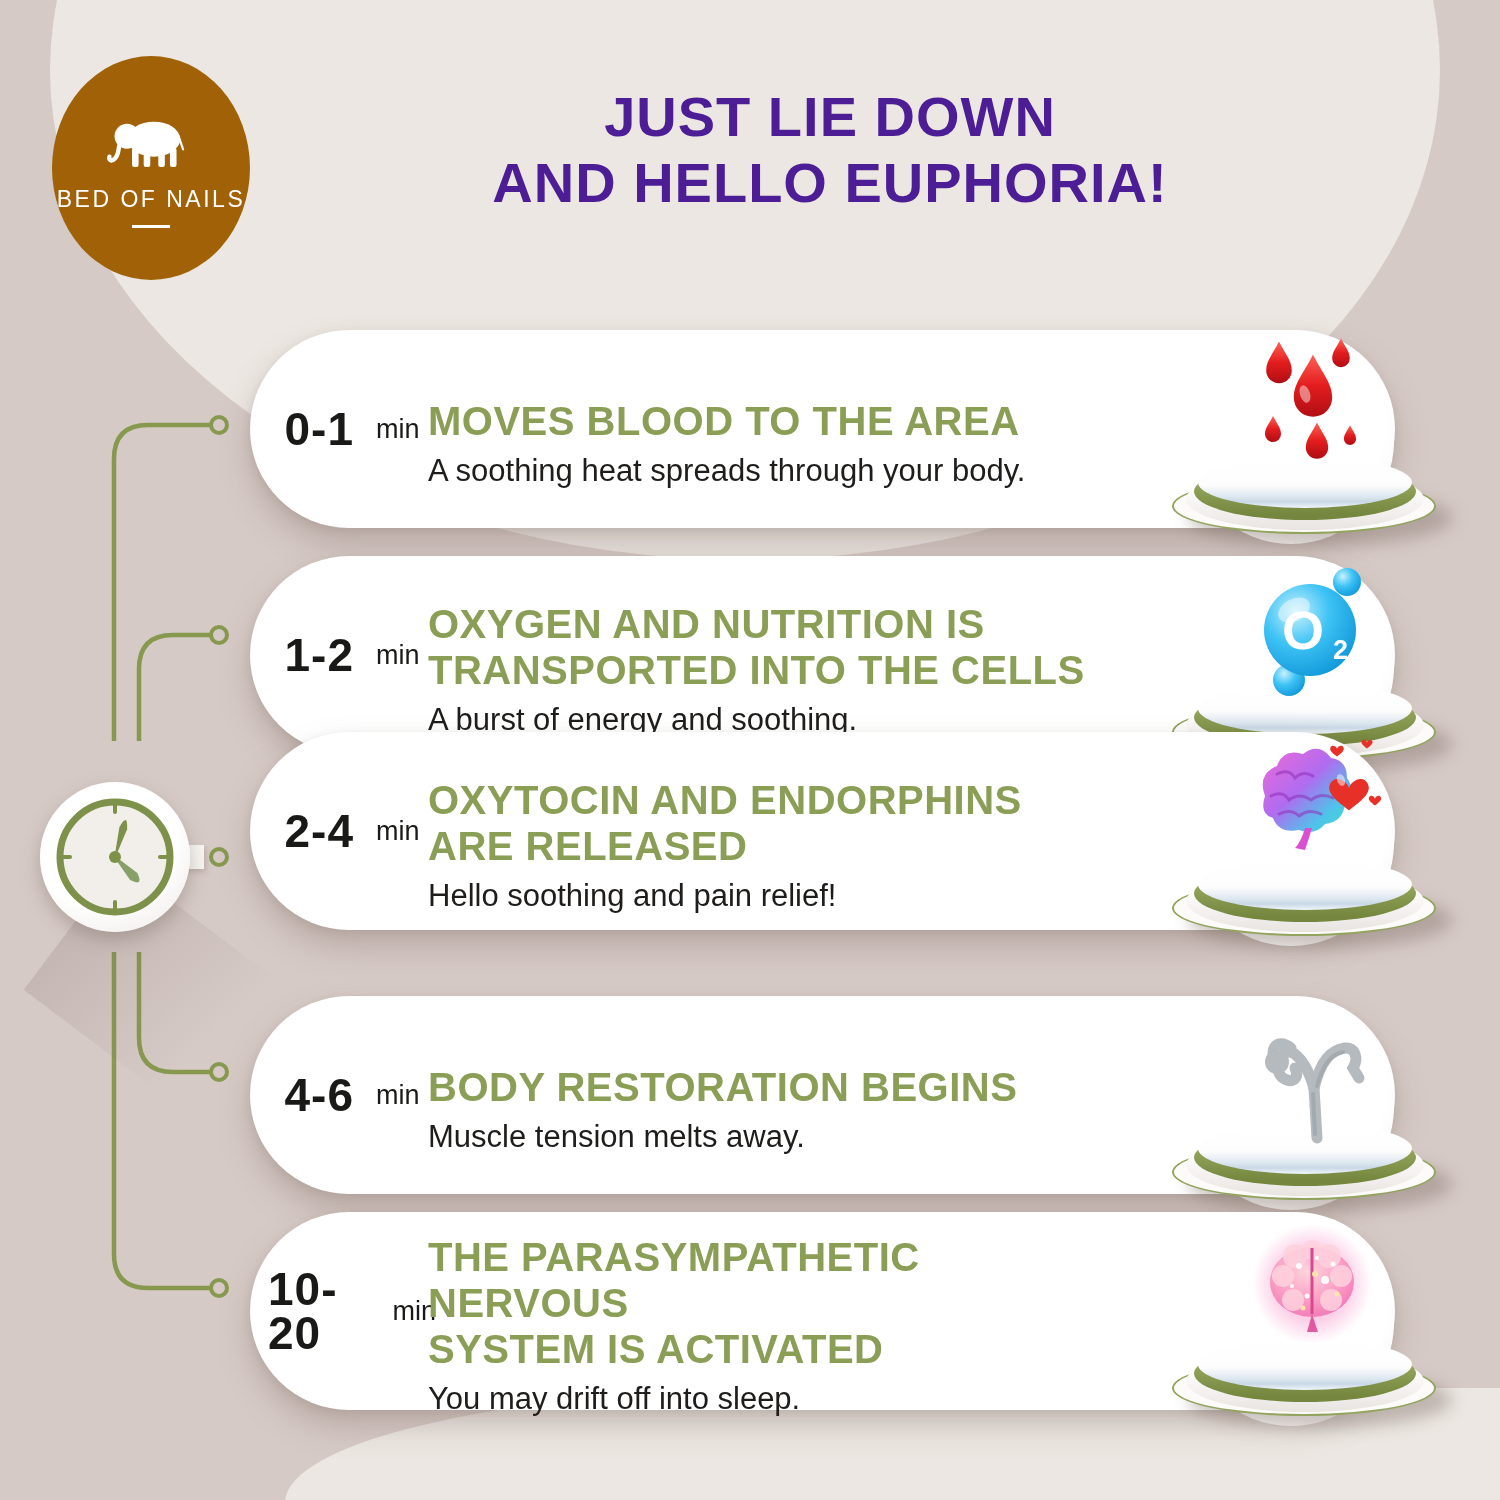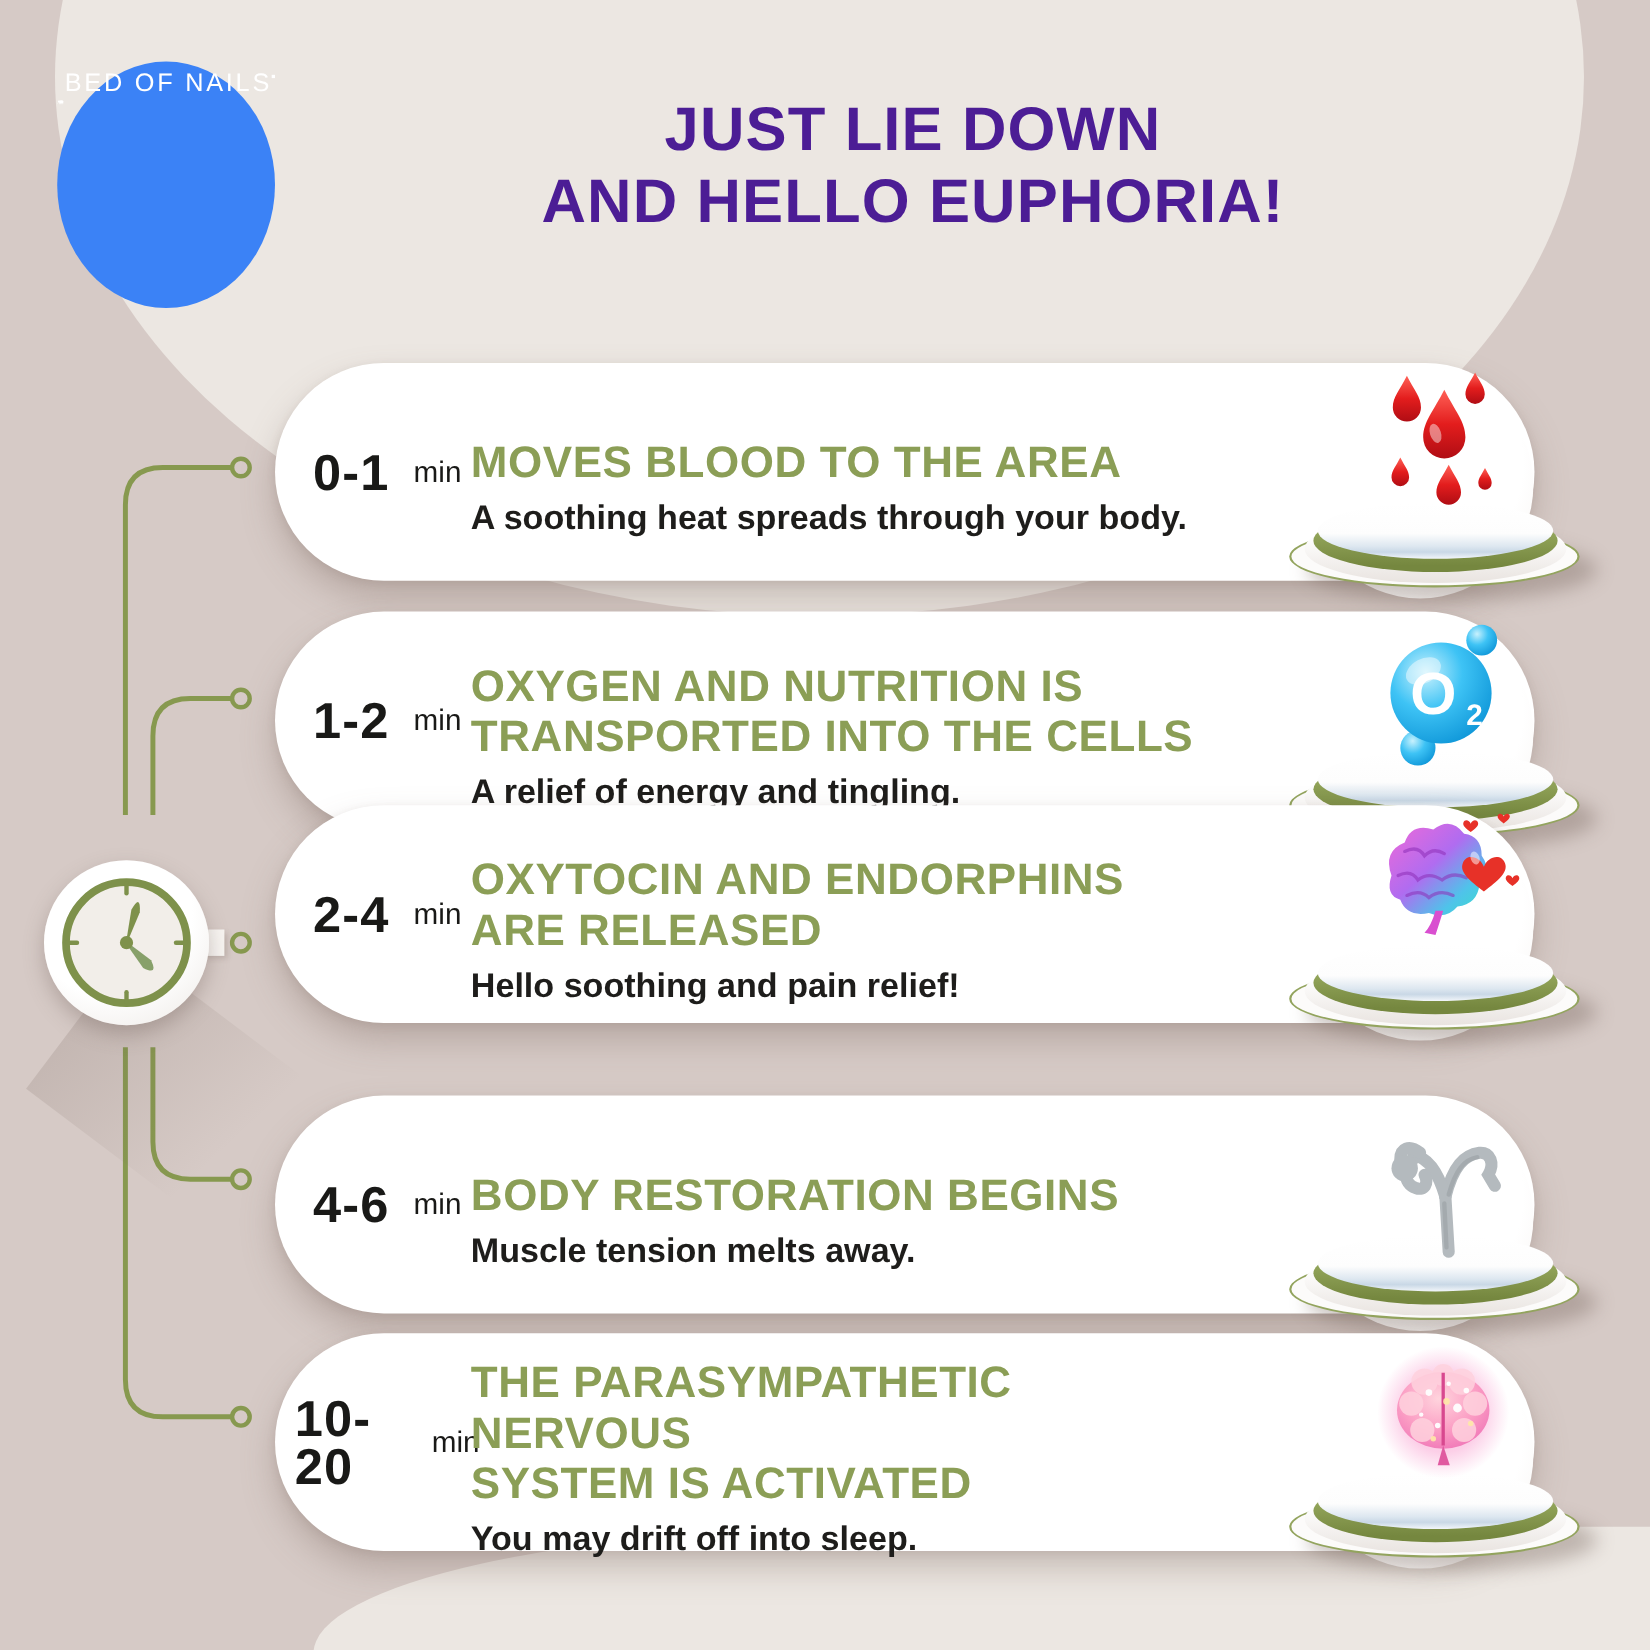--- a/index.html
+++ b/index.html
@@ -20,22 +20,22 @@
   
   .header-title{
     position:absolute;left:400px;top:84px;width:860px;
     text-align:center;color:#4c1d95;font-weight:700;
     font-size:56px;line-height:66px;letter-spacing:1px;
     white-space:pre-line;
   }
   
   .logo{
     position:absolute;left:52px;top:56px;width:198px;height:224px;
-    border-radius:50%;background:#3b82f6;
-    display:flex;flex-direction:row;align-items:flex-start;justify-content:center;
+    border-radius:50%;background:#a16207;
+    display:flex;flex-direction:column;align-items:center;justify-content:center;
   }
   .logo svg{width:96px;height:70px;margin-top:2px;}
   .logo .brand{
     color:#ffffff;font-size:23px;letter-spacing:2.5px;margin-top:6px;white-space:nowrap;
   }
   .logo .dash{width:38px;height:3px;background:#ffffff;margin-top:12px;}
   
   .timeline-svg{position:absolute;left:0;top:0;width:1500px;height:1500px;pointer-events:none;}
   .clock-shadow{
     position:absolute;left:120px;top:862px;width:250px;height:160px;
@@ -67,21 +67,21 @@
   .card .texts{
     position:absolute;left:178px;top:0;width:700px;height:100%;
     display:flex;flex-direction:column;justify-content:center;
   }
   .card .title{
     color:#8b9e56;font-weight:700;font-size:40px;line-height:46px;letter-spacing:.5px;
     white-space:pre-line;
     margin-top:29px;
   }
   .card .desc{
-    color:#1e1d1b;font-weight:700;font-size:31px;line-height:36px;margin-top:9px;
+    color:#1e1d1b;font-weight:400;font-size:31px;line-height:36px;margin-top:9px;
   }
   
   .stage{position:absolute;top:2px;right:-60px;width:285px;height:212px;}
   .stage .glow{
     position:absolute;left:18px;top:6px;width:206px;height:206px;border-radius:50%;
     background:radial-gradient(circle at 45% 40%, #ffffff 62%, #f3efec 100%);
   }
   .stage .saucer{
     position:absolute;left:2px;top:146px;width:264px;height:56px;border-radius:50%;
     background:#fcfbfa;border:2px solid #93a45e;box-sizing:border-box;
@@ -199,21 +199,21 @@
   </div>
 
   <div class="card" style="top:556px;">
     <div class="time">
       <div class="num">1-2</div>
       <div class="unit">min</div>
     </div>
     <div class="texts">
       <div class="title">OXYGEN AND NUTRITION IS
 TRANSPORTED INTO THE CELLS</div>
-      <div class="desc">A relief of energy and tingling.</div>
+      <div class="desc">A burst of energy and soothing.</div>
     </div>
     <div class="stage">
       <div class="glow"></div>
       <div class="saucer"></div>
       <div class="base"></div>
       <div class="rim"></div>
       <div class="plate"></div>
       <svg class="icon" viewBox="0 0 150 150">
         <defs>
           <radialGradient id="gBlue" cx="35%" cy="30%" r="80%">

